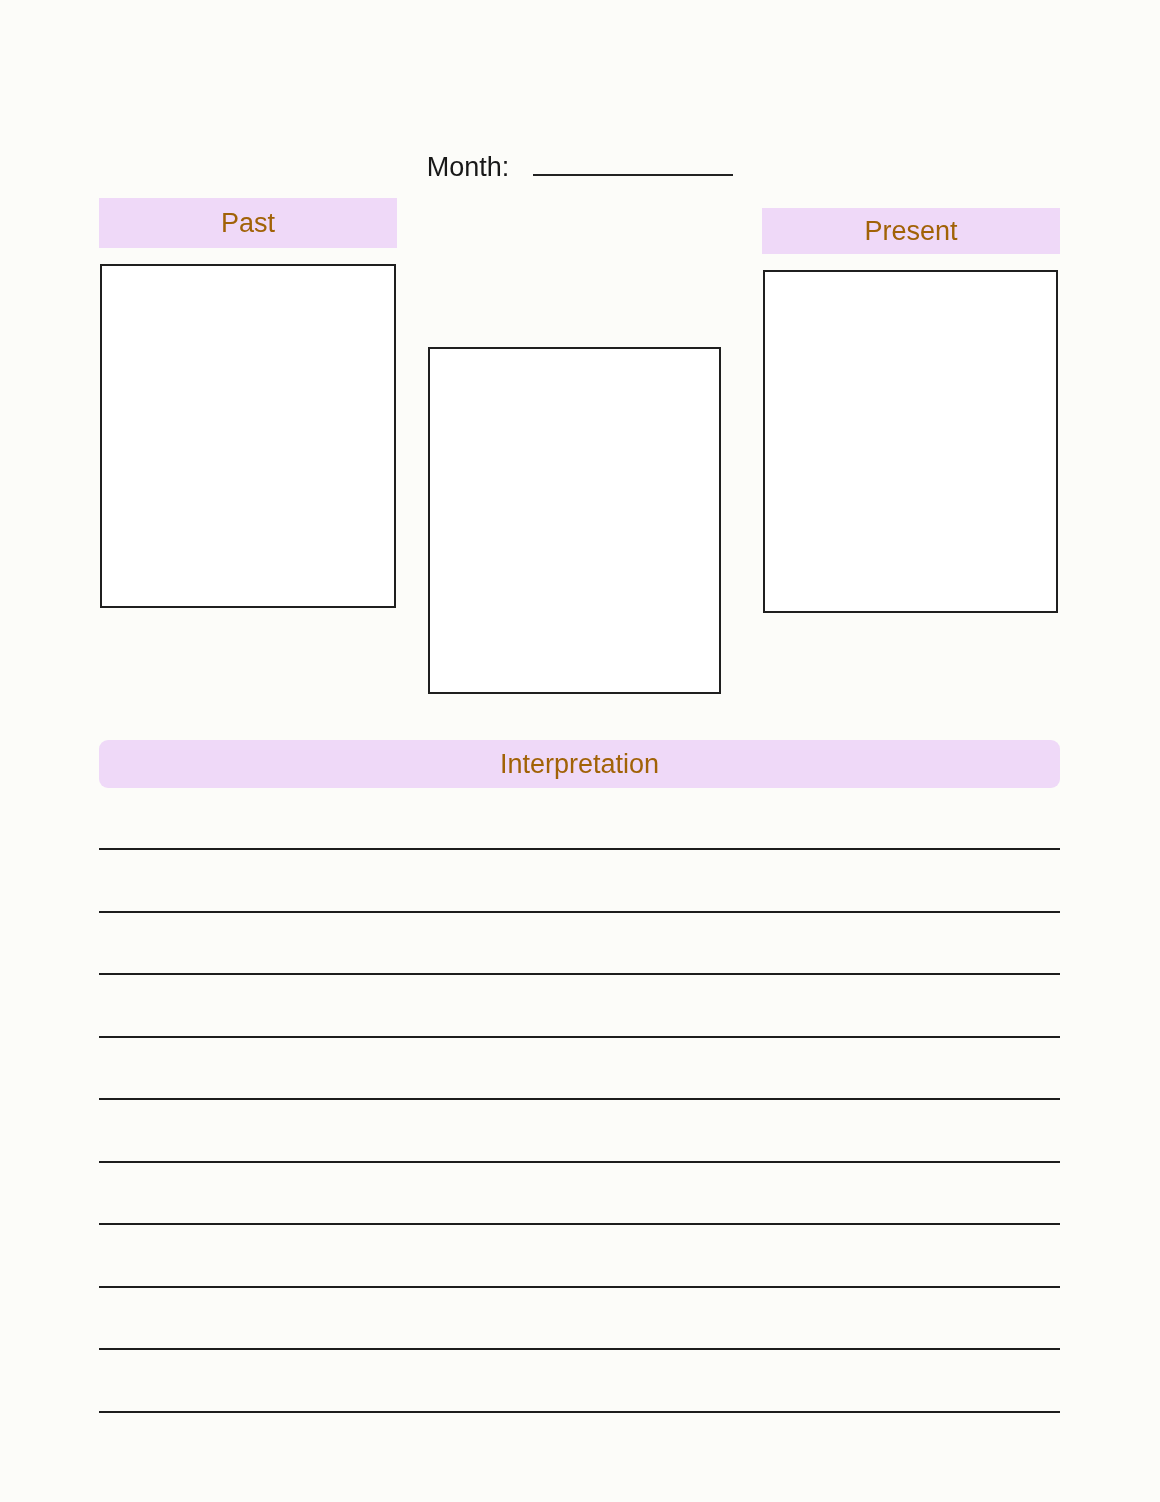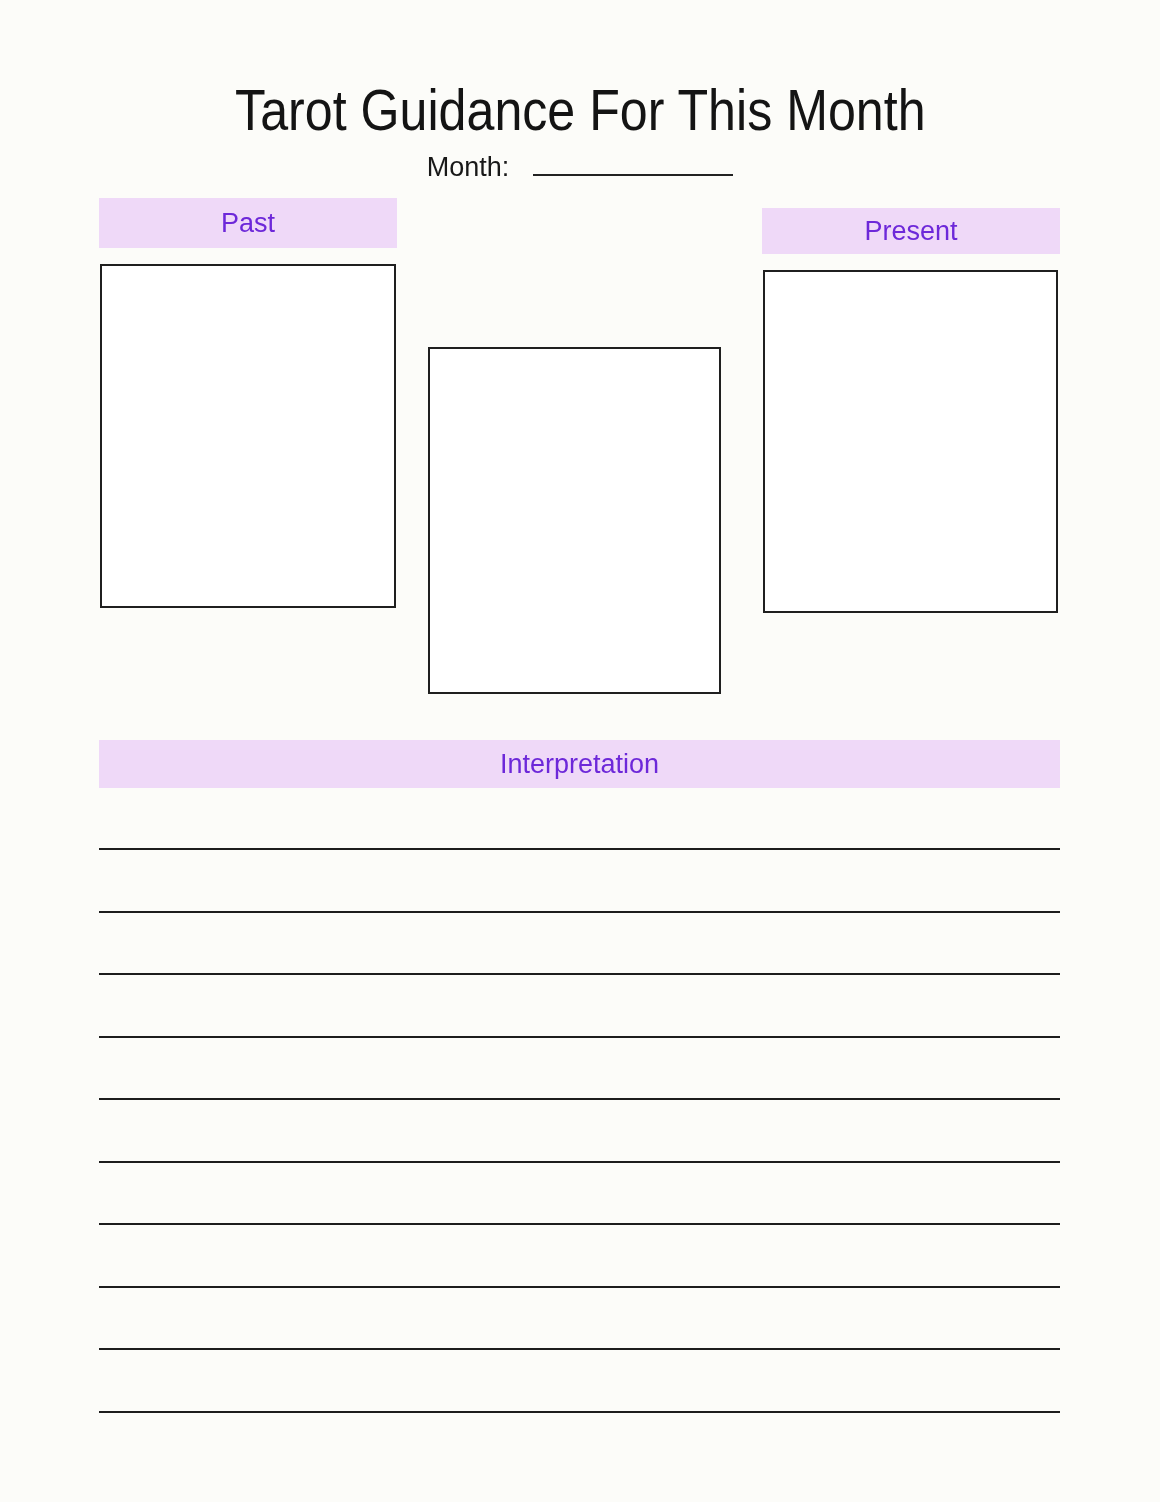--- a/index.html
+++ b/index.html
@@ -52,26 +52,26 @@
     height: 24px;
     font-size: 22px;
   }
   .card-label {
     position: absolute;
     background: #efd9f8;
     display: flex;
     align-items: center;
     justify-content: center;
     font-size: 27px;
-    color: #6d28d9;
+    color: #a16207;
   }
   .label-past    { left: 99px;  top: 198px; width: 298px; height: 50px; }
   .label-present { left: 428px; top: 284px; width: 293px; height: 47px; }
   .label-future  { left: 762px; top: 208px; width: 298px; height: 46px; }
-  .label-interpretation { left: 99px; top: 740px; width: 961px; height: 48px; }
+  .label-interpretation { left: 99px; top: 740px; width: 961px; height: 48px; border-radius: 9px; }
   .card-box {
     position: absolute;
     background: #ffffff;
     border: 2px solid #1f1f1f;
   }
   .box-past    { left: 100px; top: 264px; width: 296px; height: 344px; }
   .box-present { left: 428px; top: 347px; width: 293px; height: 347px; }
   .box-future  { left: 763px; top: 270px; width: 295px; height: 343px; }
   .lines { position: absolute; left: 99px; top: 0; width: 961px; }
   .line {
@@ -90,23 +90,20 @@
   .line:nth-child(7)  { top: 1223px; }
   .line:nth-child(8)  { top: 1286px; }
   .line:nth-child(9)  { top: 1348px; }
   .line:nth-child(10) { top: 1411px; }
 </style>
 </head>
 <body>
 
 <div class="page">
 
-  <h1 class="title">
-    <span>Tarot Guidance For This Month</span>
-  </h1>
 
   <div class="month-row">
     <span class="month-label">Month:</span>
     <span class="month-line"></span>
   </div>
 
   <div class="card-label label-past">
     <span>Past</span>
   </div>
   <div class="card-box box-past"></div>

